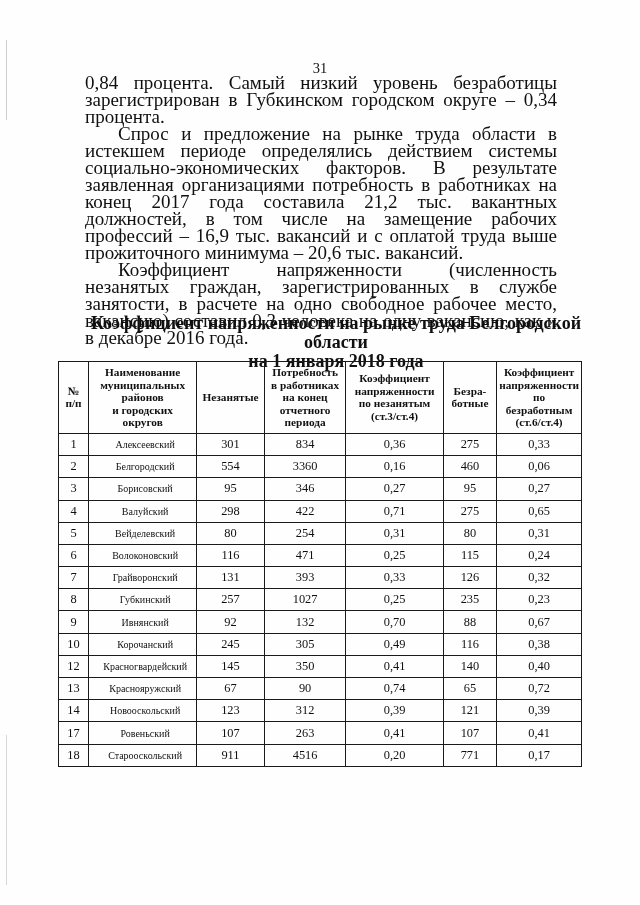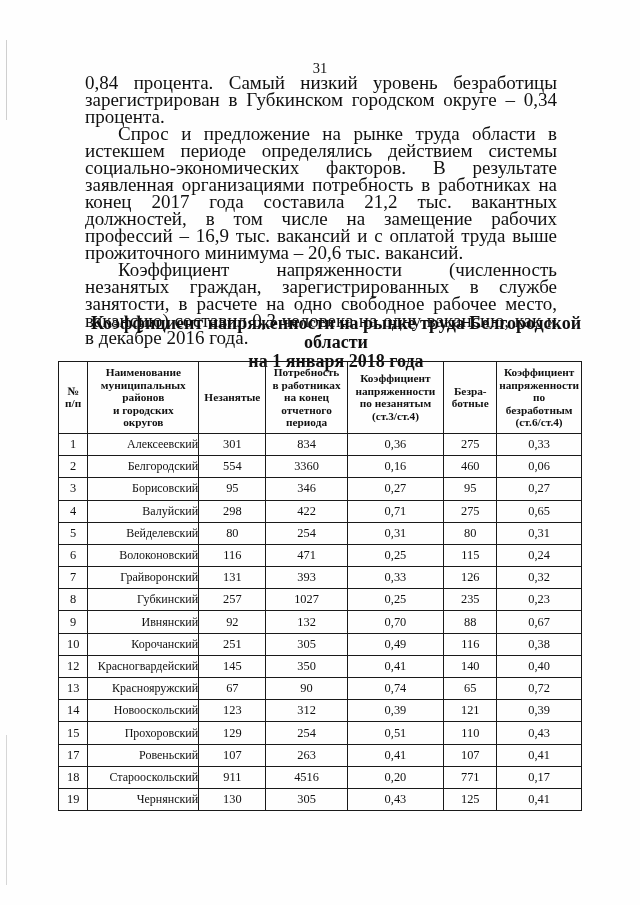--- a/index.html
+++ b/index.html
@@ -103,23 +103,23 @@
     font-weight: bold;
     line-height: 12.6px;
     padding: 4px 2px;
     font-size: 11.3px;
   }
   table.data tbody td {
     height: 21.2px;
     font-size: 12.4px;
   }
   table.data tbody td.name {
-    text-align: right;
+    text-align: center;
     padding-left: 5px;
-    font-size: 12px;
+    font-size: 10px;
   }
 
   
   col.c-num   { width: 33px; }
   col.c-name  { width: 112px; }
   col.c-unemp { width: 69px; }
   col.c-need  { width: 84px; }
   col.c-coef1 { width: 100px; }
   col.c-jobless{ width: 56px; }
   col.c-coef2 { width: 70px; }
@@ -245,21 +245,21 @@
           <td class="name">Ивнянский</td>
           <td>92</td>
           <td>132</td>
           <td>0,70</td>
           <td>88</td>
           <td>0,67</td>
         </tr>
         <tr>
           <td>10</td>
           <td class="name">Корочанский</td>
-          <td>251</td>
+          <td>245</td>
           <td>305</td>
           <td>0,49</td>
           <td>116</td>
           <td>0,38</td>
         </tr>
         <tr>
           <td>12</td>
           <td class="name">Красногвардейский</td>
           <td>145</td>
           <td>350</td>
@@ -279,51 +279,33 @@
         <tr>
           <td>14</td>
           <td class="name">Новооскольский</td>
           <td>123</td>
           <td>312</td>
           <td>0,39</td>
           <td>121</td>
           <td>0,39</td>
         </tr>
         <tr>
-          <td>15</td>
-          <td class="name">Прохоровский</td>
-          <td>129</td>
-          <td>254</td>
-          <td>0,51</td>
-          <td>110</td>
-          <td>0,43</td>
-        </tr>
-        <tr>
           <td>17</td>
           <td class="name">Ровеньский</td>
           <td>107</td>
           <td>263</td>
           <td>0,41</td>
           <td>107</td>
           <td>0,41</td>
         </tr>
         <tr>
           <td>18</td>
           <td class="name">Старооскольский</td>
           <td>911</td>
           <td>4516</td>
           <td>0,20</td>
           <td>771</td>
           <td>0,17</td>
         </tr>
-        <tr>
-          <td>19</td>
-          <td class="name">Чернянский</td>
-          <td>130</td>
-          <td>305</td>
-          <td>0,43</td>
-          <td>125</td>
-          <td>0,41</td>
-        </tr>
       </tbody>
   </table>
 
 </div>
 
 </body></html>

